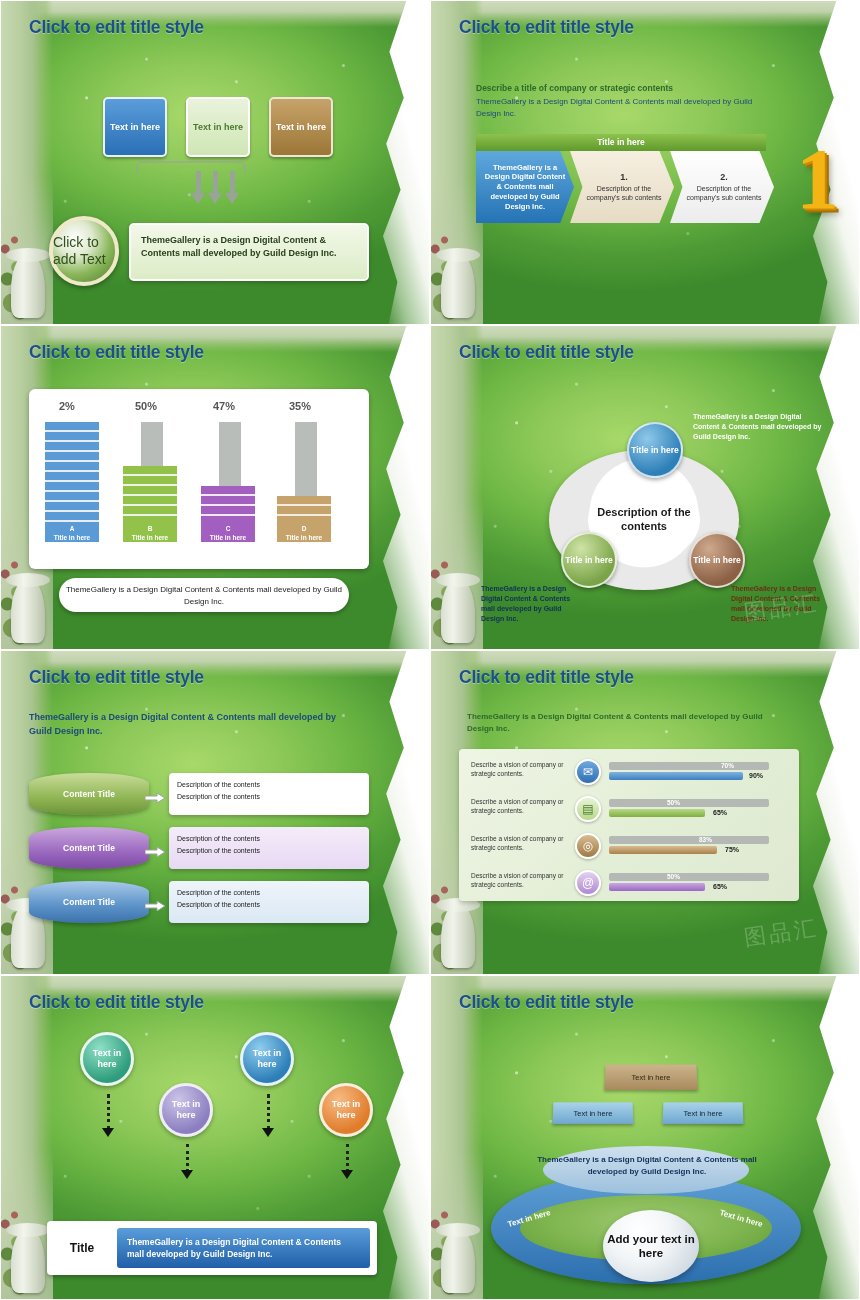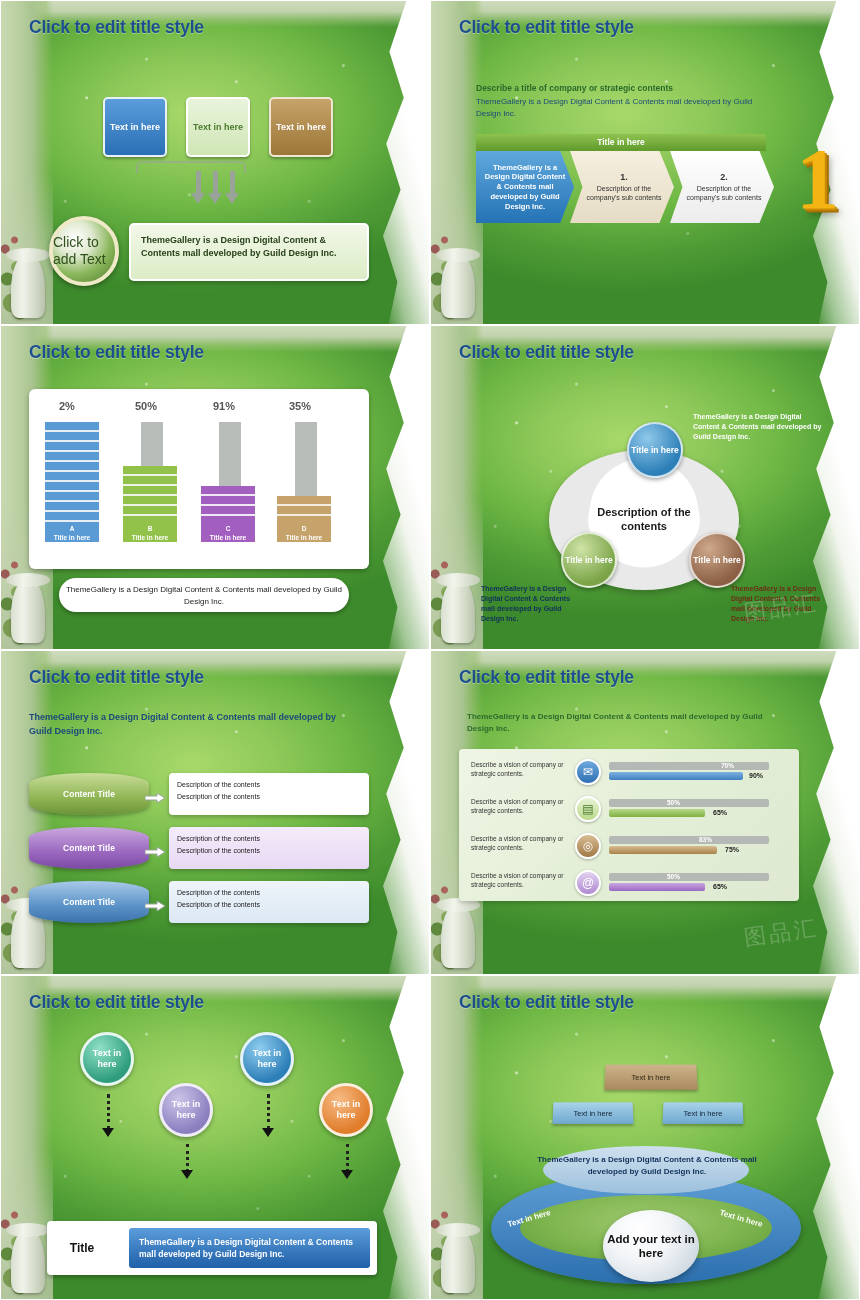--- a/index.html
+++ b/index.html
@@ -230,21 +230,21 @@
     position:absolute; width:54px; height:54px; border-radius:50%;
     display:flex; align-items:center; justify-content:center; text-align:center;
     font-size:9px; font-weight:bold; color:#fff; line-height:1.25;
     box-shadow:0 2px 4px rgba(0,0,0,.3);
   }
   .s7-dots { position:absolute; width:2px; border-left:3px dotted #222; height:40px; }
   .s7-down { position:absolute; width:0;height:0; border-left:6px solid transparent; border-right:6px solid transparent; border-top:9px solid #111; }
   .s7-bar {
     position:absolute; left:46px; top:245px; width:330px; height:54px;
     background:#fff; border-radius:4px; box-shadow:0 2px 4px rgba(0,0,0,.3);
-    display:flex; align-items:center;gap:12px;
+    display:flex; align-items:center;
   }
   .s7-title { width:70px; text-align:center; font-size:12px; font-weight:bold; color:#111; }
   .s7-blue {
     flex:1; height:40px; margin-right:7px; border-radius:3px;
     background: linear-gradient(180deg,#5b9ddb,#1f5fa8);
     color:#fff; font-size:8.5px; font-weight:bold; line-height:1.45;
     display:flex; align-items:center; padding:0 10px;
   }
 
   
@@ -362,21 +362,21 @@
     <div class="s3-label" style="left:44px;top:208px;width:54px;">Title in here</div>
 
     <div class="s3-pct" style="left:134px;top:74px;">50%</div>
     <div class="s3-fat" style="left:140px;top:96px;width:22px;height:58px;"></div>
     <div style="position:absolute;left:133px;top:152px;width:0;height:0;border-left:18px solid transparent;border-right:18px solid transparent;border-top:16px solid #b9bdb9;"></div>
     <div style="position:absolute;left:122px;top:140px;width:54px;height:56px;background:repeating-linear-gradient(180deg,#92c24a 0 8px,#eef4e5 8px 10px);"></div>
     <div style="position:absolute;left:122px;top:196px;width:54px;height:20px;background:#92c24a;"></div>
     <div class="s3-label" style="left:122px;top:199px;width:54px;">B</div>
     <div class="s3-label" style="left:122px;top:208px;width:54px;">Title in here</div>
 
-    <div class="s3-pct" style="left:212px;top:74px;">91%</div>
+    <div class="s3-pct" style="left:212px;top:74px;">47%</div>
     <div class="s3-fat" style="left:218px;top:96px;width:22px;height:72px;"></div>
     <div style="position:absolute;left:211px;top:166px;width:0;height:0;border-left:18px solid transparent;border-right:18px solid transparent;border-top:16px solid #b9bdb9;"></div>
     <div style="position:absolute;left:200px;top:160px;width:54px;height:36px;background:repeating-linear-gradient(180deg,#a35fc0 0 8px,#f0e8f5 8px 10px);"></div>
     <div style="position:absolute;left:200px;top:196px;width:54px;height:20px;background:#a35fc0;"></div>
     <div class="s3-label" style="left:200px;top:199px;width:54px;">C</div>
     <div class="s3-label" style="left:200px;top:208px;width:54px;">Title in here</div>
 
     <div class="s3-pct" style="left:288px;top:74px;">35%</div>
     <div class="s3-fat" style="left:294px;top:96px;width:22px;height:80px;"></div>
     <div style="position:absolute;left:287px;top:174px;width:0;height:0;border-left:18px solid transparent;border-right:18px solid transparent;border-top:16px solid #b9bdb9;"></div>

